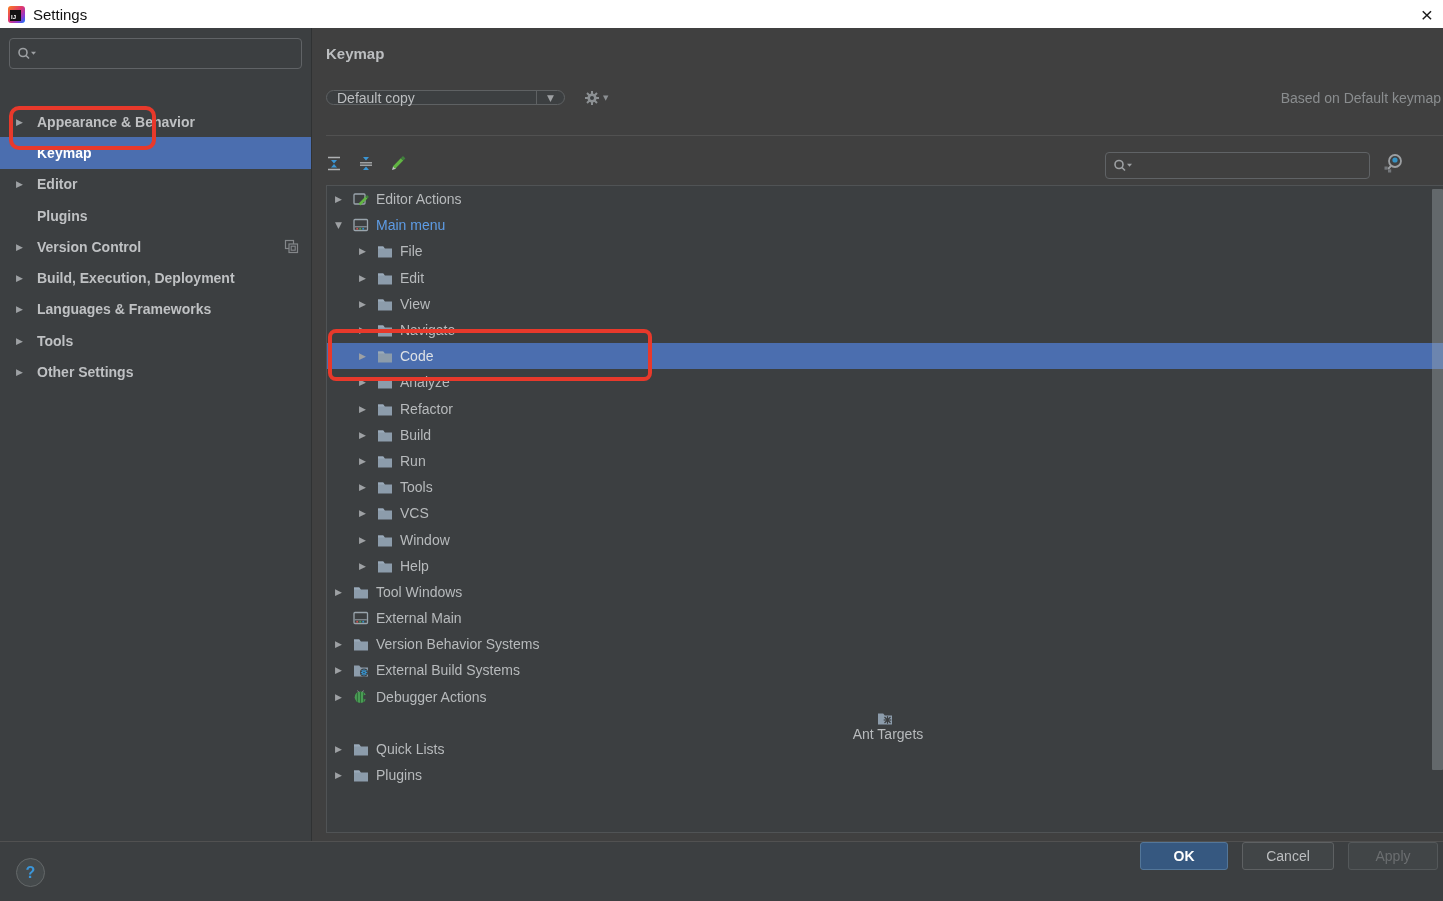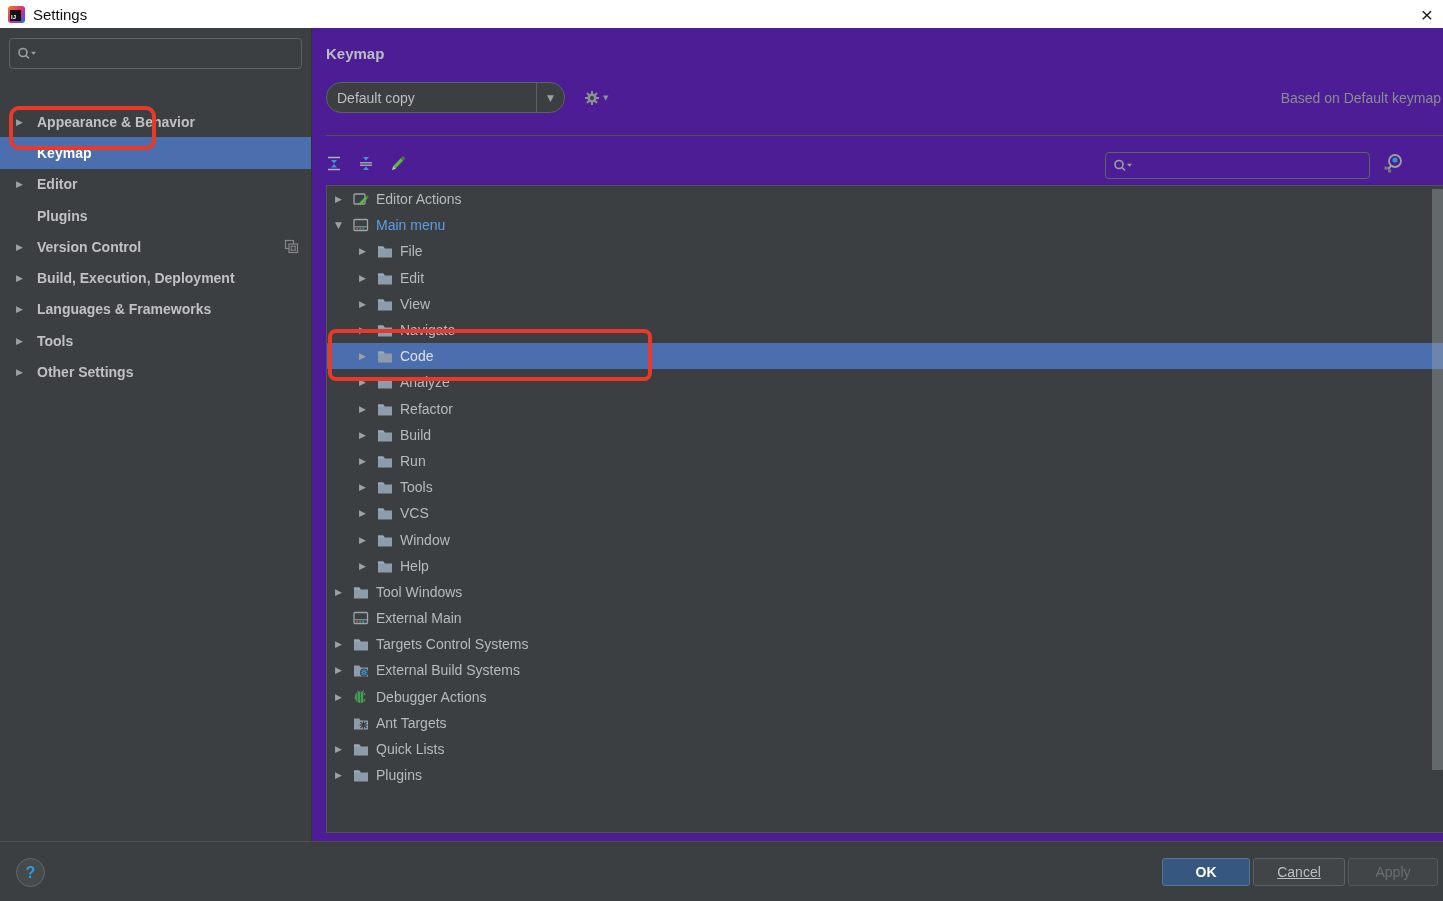--- a/index.html
+++ b/index.html
@@ -1,18 +1,18 @@
 <!DOCTYPE html>
 <html><head>
 <meta charset="utf-8">
 <style>
   * { margin:0; padding:0; box-sizing:border-box; }
   html,body { width:1443px; height:901px; }
   body { font-family:"Liberation Sans", sans-serif; background:#2b2b2b; }
-  .window { position:relative; width:1443px; height:901px; background:#4c1d95; overflow:hidden;padding-left:24px; }
+  .window { position:relative; width:1443px; height:901px; background:#404040; overflow:hidden;padding-left:24px; }
 
   
   .titlebar { position:absolute; top:0; left:0; right:0; height:28px; background:#ffffff; display:flex; align-items:center; padding-left:8px; }
   .app-logo { width:17px; height:17px; border-radius:3px; background:linear-gradient(135deg,#fc801d 0%,#e0366d 45%,#9039d0 75%,#087cfa 100%); position:relative; flex:0 0 auto; }
   .app-logo .logo-inner { position:absolute; left:2px; bottom:2px; width:11px; height:11px; background:#121212; color:#fff; font-size:6px; font-weight:bold; display:flex; align-items:flex-end; padding:1px; line-height:1; }
   .title-text { margin-left:8px; font-size:15px; color:#111; }
   .close-btn { position:absolute; right:10px; top:0; height:28px; display:flex; align-items:center; font-size:21px; color:#1a1a1a; cursor:default; line-height:1; }
 
   
   .sidebar { position:absolute; top:28px; left:0; width:312px; bottom:60px; background:#3c3f41; border-right:1px solid #303233; }
@@ -21,21 +21,21 @@
   .side-row { height:31.3px; display:flex; align-items:center; padding-left:16px; color:#bfc1c3; font-size:14px; font-weight:bold; cursor:default; }
   .side-row.selected { background:#4b6eaf; color:#fff; }
   .s-arrow { width:21px; font-size:9px; color:#9ea1a4; font-family:"DejaVu Sans", sans-serif; }
   .s-label { flex:0 1 auto; }
   .s-trail { margin-left:auto; margin-right:12px; height:14px; display:flex; align-items:center; }
 
   
   .main { position:absolute; top:28px; left:313px; right:0; bottom:60px; }
   .m-title { position:absolute; top:17px; left:13px; font-size:15px; font-weight:bold; color:#bcbec0; }
   .combo-row { position:absolute; top:54px; left:13px; right:0; height:31px; display:flex; align-items:center; }
-  .combo { width:239px; height:31px; border:1px solid #5e6163; border-radius:15px; display:flex; background:#3c3f41; cursor:default; }
+  .combo { width:239px; height:15px; border:1px solid #5e6163; border-radius:15px; display:flex; background:#3c3f41; cursor:default; }
   .combo-value { flex:1; display:flex; align-items:center; padding-left:10px; font-size:14px; color:#bcbec0; }
   .combo-arrow { width:28px; border-left:1px solid #5e6163; display:flex; align-items:center; justify-content:center; color:#9da0a3; font-size:9px; font-family:"DejaVu Sans", sans-serif; }
   .gear-btn { margin-left:19px; display:flex; align-items:center; gap:3px; cursor:default; }
   .gear-caret { font-size:7px; color:#8c9093; font-family:"DejaVu Sans", sans-serif; }
   .based-on { margin-left:auto; padding-right:2px; font-size:14px; color:#8a8d8f; white-space:nowrap; overflow:hidden; }
   .m-sep { position:absolute; top:107px; left:13px; right:0; height:1px; background:#515151; }
   .m-toolbar { position:absolute; top:119px; left:13px; right:0; height:36px; display:flex; align-items:center; }
   .tb-btn { width:16px; height:16px; margin-right:16px; display:flex; align-items:center; justify-content:center; cursor:default; }
   .tb-search { margin-left:auto; width:265px; height:27px; border:1px solid #606366; border-radius:4px; display:flex; align-items:center; padding-left:7px; }
   .find-shortcut-btn { margin-left:12px; margin-right:39px; display:flex; align-items:center; cursor:default; }
@@ -46,24 +46,24 @@
   .tree-row { height:26.2px; display:flex; align-items:center; font-size:14px; color:#b7babc; cursor:default; white-space:nowrap; }
   .tree-row.selected { background:#4b6eaf; color:#dde1e5; }
   .t-arrow { width:20px; flex:0 0 auto; font-size:9px; color:#9ea1a4; font-family:"DejaVu Sans", sans-serif; text-align:left; padding-left:2px; }
   .t-icon { width:18px; height:16px; flex:0 0 auto; margin-right:5px; display:flex; align-items:center; }
   .t-label.hl { color:#5e9ce5; }
   .tree-scrollbar { position:absolute; right:0; top:3px; width:11px; height:581px; background:rgba(164,170,176,0.38); border-radius:1px; }
 
   
   .footer { position:absolute; left:0; right:0; bottom:0; height:60px; background:#3c3f41; border-top:1px solid #515151; }
   .help-btn { position:absolute; left:16px; top:16px; width:29px; height:29px; border-radius:50%; border:1px solid #646869; background:#454a4c; color:#3b96d9; font-size:16px; font-weight:bold; display:flex; align-items:center; justify-content:center; cursor:default; }
-  .btns { position:absolute; right:5px; top:16px; display:flex; gap:3px; }
+  .btns { position:absolute; right:5px; top:0; display:flex; gap:14px; }
   .btn { height:28px; border-radius:3px; font-size:14px; font-family:"Liberation Sans", sans-serif; display:flex; align-items:center; justify-content:center; cursor:default; }
   .btn-ok { width:88px; background:#365880; border:1px solid #537699; color:#fff; font-weight:bold; }
-  .btn-cancel { width:92px; background:#414547; border:1px solid #5e6163; color:#bcbec0;text-decoration:underline; }
+  .btn-cancel { width:92px; background:#414547; border:1px solid #5e6163; color:#bcbec0; }
   .btn-apply { width:90px; background:#414547; border:1px solid #54585a; color:#bcbec0; }
   .btn-apply.disabled { color:#6b6e70;text-align:right; }
 
   
   .annot { position:absolute; border:4px solid #e8392b; pointer-events:none; }
   .annot-keymap { left:9px; top:106px; width:147px; height:44px; border-radius:10px; }
   .annot-code { left:328px; top:329px; width:324px; height:52px; border-radius:8px; }
 </style>
 </head>
 <body>
@@ -397,21 +397,21 @@
       <span class="t-label">External Main</span>
     </div>
           <div class="tree-row" style="padding-left: 6px;">
       <span class="t-arrow">▶</span>
       <span class="t-icon">
               <svg width="16" height="14" viewBox="0 0 16 14">
                 <path d="M1 2.5 h5.2 l1.6 2 H15 v9 H1 Z" fill="#8c9cab"></path>
                 <path d="M1 2.5 h5.2 l1.6 2 H1 Z" fill="#9aaab9"></path>
               </svg>
             </span>
-      <span class="t-label">Targets Control Systems</span>
+      <span class="t-label">Version Behavior Systems</span>
     </div>
           <div class="tree-row" style="padding-left: 6px;">
       <span class="t-arrow">▶</span>
       <span class="t-icon">
               <svg width="16" height="14" viewBox="0 0 16 14">
                 <path d="M1 2.5 h5.2 l1.6 2 H15 v9 H1 Z" fill="#8c9cab"></path>
                 <g transform="translate(11,9.5)">
                   <circle r="4" fill="#3c3f41"></circle>
                   <g stroke="#3890c8" stroke-width="1.2">
                     <line x1="0" y1="-3.2" x2="0" y2="3.2"></line>
@@ -432,21 +432,21 @@
               <svg width="15" height="15" viewBox="0 0 15 15">
                 <line x1="4.5" y1="1.5" x2="6" y2="3.5" stroke="#8a8d90" stroke-width="1"></line>
                 <line x1="10.5" y1="1.5" x2="9" y2="3.5" stroke="#8a8d90" stroke-width="1"></line>
                 <circle cx="7.5" cy="8.2" r="5.8" fill="#499c54"></circle>
                 <path d="M7.5 2.4 v11.6 M4.4 3.6 v9.2 M10.6 3.6 v9.2" stroke="#2f6b38" stroke-width="1" fill="none"></path>
                 <circle cx="12.5" cy="8.2" r="2.4" fill="#3c3f41"></circle>
               </svg>
             </span>
       <span class="t-label">Debugger Actions</span>
     </div>
-          <div class="tree-row" style="padding-left: 6px;">
+          <div class="tree-row" style="padding-left: 6px; flex-direction: column;">
       <span class="t-arrow"></span>
       <span class="t-icon">
               <svg width="16" height="14" viewBox="0 0 16 14">
                 <path d="M1 2.5 h5.2 l1.6 2 H15 v9 H1 Z" fill="#8c9cab"></path>
                 <g stroke="#3b3e40" stroke-width="1.2" transform="translate(10.5,9)">
                   <line x1="-3" y1="-3" x2="3" y2="3"></line>
                   <line x1="3" y1="-3" x2="-3" y2="3"></line>
                   <line x1="0" y1="-3.8" x2="0" y2="3.8"></line>
                   <line x1="-3.8" y1="0" x2="3.8" y2="0"></line>
                 </g>

